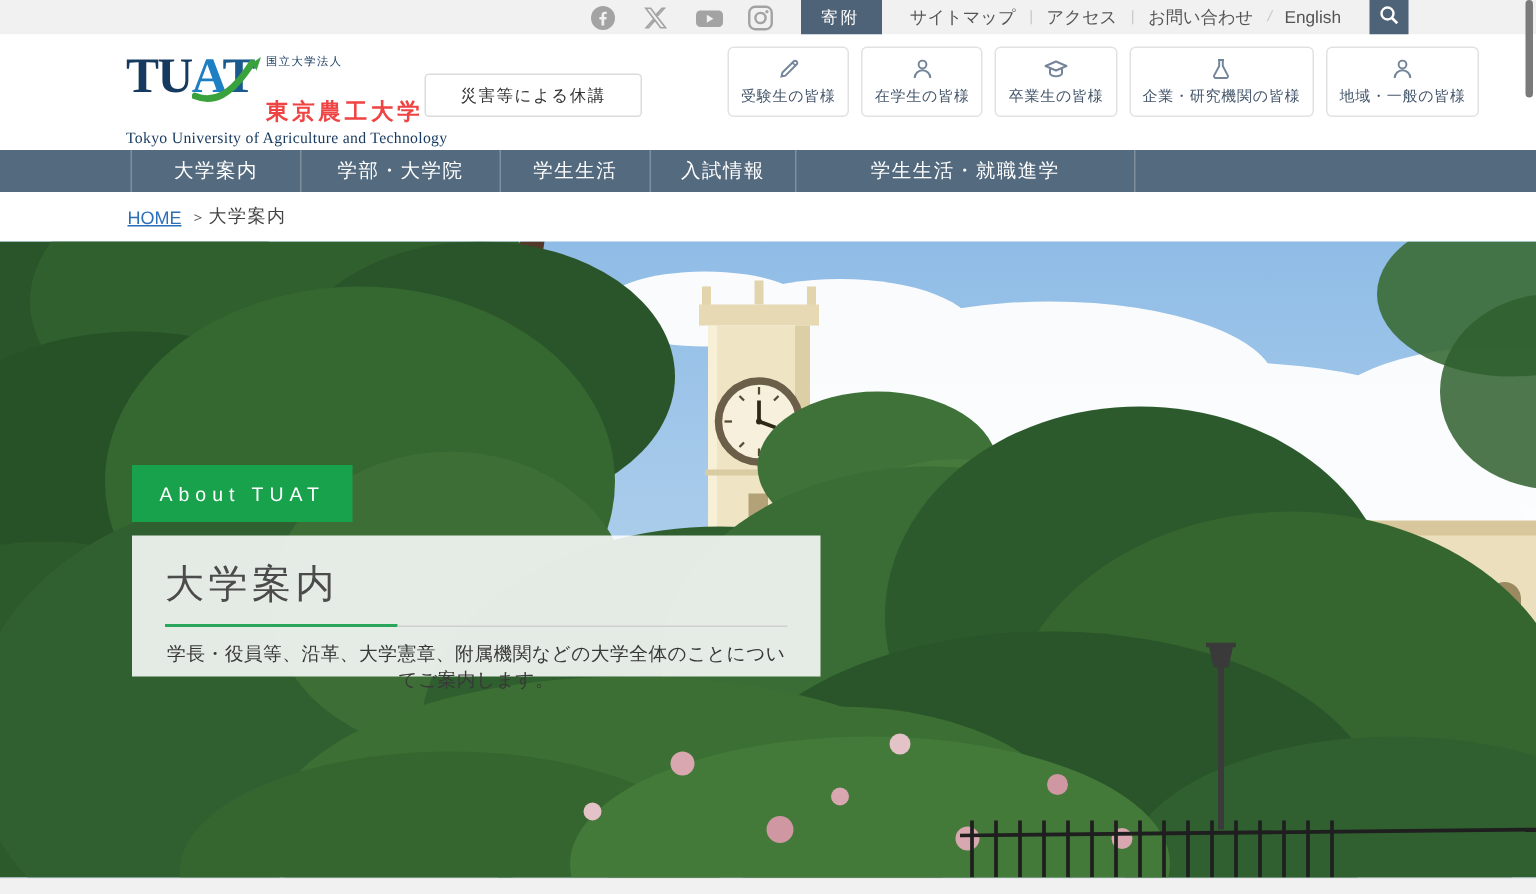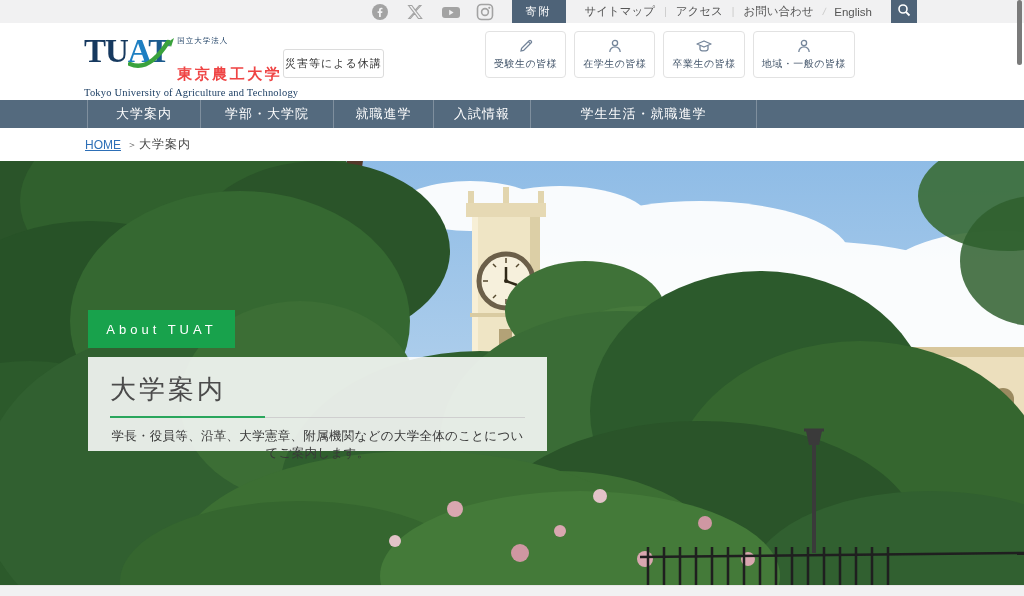--- a/index.html
+++ b/index.html
@@ -1,20 +1,20 @@
 <!DOCTYPE html>
 <html><head>
 <meta charset="utf-8">
 <style>
   * { margin:0; padding:0; box-sizing:border-box; }
   html,body { width:1024px; height:596px; overflow:hidden; }
   body { font-family:"Liberation Sans","DejaVu Sans",sans-serif; background:#fff; position:relative; }
 
   
-  .topbar { height:23px; background:#f1f1f2; display:flex; justify-content:flex-end; align-items:flex-end; padding-right:107px; }
+  .topbar { height:23px; background:#f1f1f2; display:flex; justify-content:flex-end; align-items:flex-end; padding-right:85px; }
   .topbar-inner { display:flex; align-items:center; gap:0; }
   .social { display:flex; align-items:center; gap:17px; margin-right:18px; }
   .social a { display:block; width:18px; height:18px; cursor:pointer; }
   .donate-btn { background:#4e6378; color:#fff; font-size:11px; letter-spacing:2px; border:none;
     width:54px; height:23px; cursor:pointer; }
   .util-links { display:flex; align-items:center; font-size:11.5px; color:#555; margin:0 10px; }
   .util-links a { color:#555; text-decoration:none; padding:0 9px; cursor:pointer; white-space:nowrap; }
   .util-sep { color:#c8c8c8; font-size:10px; }
   .util-sep.slash { transform:skewX(-12deg); }
   .search-btn { background:#4e6378; border:none; width:26px; height:23px; cursor:pointer;
@@ -28,21 +28,21 @@
     line-height:34px; letter-spacing:-1px; position:relative; }
   .acronym .l-navy { color:#16395f; }
   .acronym .l-blue { color:#1e7fc2; }
   .acronym .l-blue2 { color:#1b5a8d; }
   .swoosh { position:absolute; left:44px; top:2px; pointer-events:none; }
   .logo-jp { margin-left:8px; padding-top:2px; }
   .logo-corp { font-size:7.5px; color:#16395f; letter-spacing:1px;font-family:Liberation Mono, monospace; }
   .logo-name { font-size:15px; font-weight:bold; color:#ef4444; letter-spacing:2.5px; margin-top:19px; }
   .logo-en { font-family:"Liberation Serif","DejaVu Serif",serif; font-size:10.5px; color:#16395f; margin-top:3px; letter-spacing:0.2px; }
   .notice-btn { position:absolute; left:283px; top:26px; background:#fff; border:1px solid #dcdcdc;
-    border-radius:3px; font-size:11px; color:#333; padding:6px 1px; cursor:pointer; letter-spacing:1px; }
+    border-radius:3px; font-size:11px; color:#333; padding:6px 23px; cursor:pointer; letter-spacing:1px; }
   .audience { position:absolute; left:485px; top:8px; display:flex; gap:8px; }
   .aud-box { border:1px solid #e2e2e2; border-radius:4px; background:#fff; height:47px;
     display:flex; flex-direction:column; align-items:center; justify-content:center; gap:3px;
     padding:0 8px; cursor:pointer; }
   .aud-box .lbl { font-size:10px; color:#44566b; white-space:nowrap; letter-spacing:0.5px; }
   .aud-ic { height:16px; display:flex; align-items:center; }
 
   
   .nav { height:28px; background:#546a7e; }
   .nav-inner { display:flex; height:28px; margin-left:87px; width:870px; }
@@ -172,34 +172,42 @@
         <svg width="18" height="16" viewBox="0 0 18 16">
             <path d="M9 3 L16 6 9 9 2 6 z" fill="none" stroke="#74859a" stroke-width="1.3" stroke-linejoin="round"></path>
             <path d="M5 7.4 V11 c0 1 1.8 1.9 4 1.9 s4 -.9 4 -1.9 V7.4" fill="none" stroke="#74859a" stroke-width="1.3"></path>
           </svg>
       </span>
       <span class="lbl">卒業生の皆様</span>
     </div>
     <div class="aud-box">
       <span class="aud-ic">
         <svg width="16" height="16" viewBox="0 0 16 16">
+            <path d="M6 2 h4 M6.8 2 V6 L3.4 12.4 A1.2 1.2 0 0 0 4.5 14 h7 a1.2 1.2 0 0 0 1.1 -1.6 L9.2 6 V2" fill="none" stroke="#74859a" stroke-width="1.3" stroke-linejoin="round"></path>
+          </svg>
+      </span>
+      <span class="lbl">企業・研究機関の皆様</span>
+    </div>
+    <div class="aud-box">
+      <span class="aud-ic">
+        <svg width="16" height="16" viewBox="0 0 16 16">
             <circle cx="8" cy="5" r="2.6" fill="none" stroke="#74859a" stroke-width="1.3"></circle>
             <path d="M2.8 14 a5.2 5.2 0 0 1 10.4 0" fill="none" stroke="#74859a" stroke-width="1.3"></path>
           </svg>
       </span>
       <span class="lbl">地域・一般の皆様</span>
     </div>
   </div>
 </div>
 
 <div class="nav">
   <div class="nav-inner">
     <div class="nav-item" style="width:113px">大学案内</div>
     <div class="nav-item" style="width:133px">学部・大学院</div>
-    <div class="nav-item" style="width:100px">就職進学</div>
+    <div class="nav-item" style="width:100px">学生生活</div>
     <div class="nav-item" style="width:97px">入試情報</div>
     <div class="nav-item" style="width:227px">学生生活・就職進学</div>
   </div>
 </div>
 
 <div class="breadcrumb">
   <a class="bc-home">HOME</a>
   <span class="bc-sep">＞</span>
   <span class="bc-cur">大学案内</span>
 </div>

